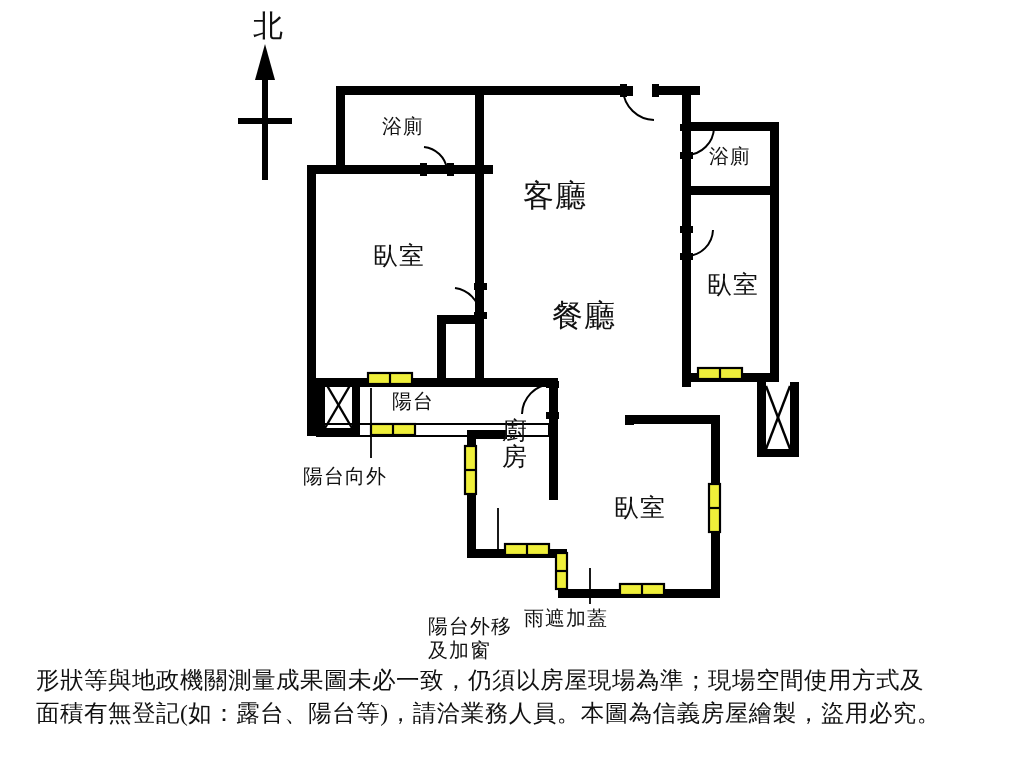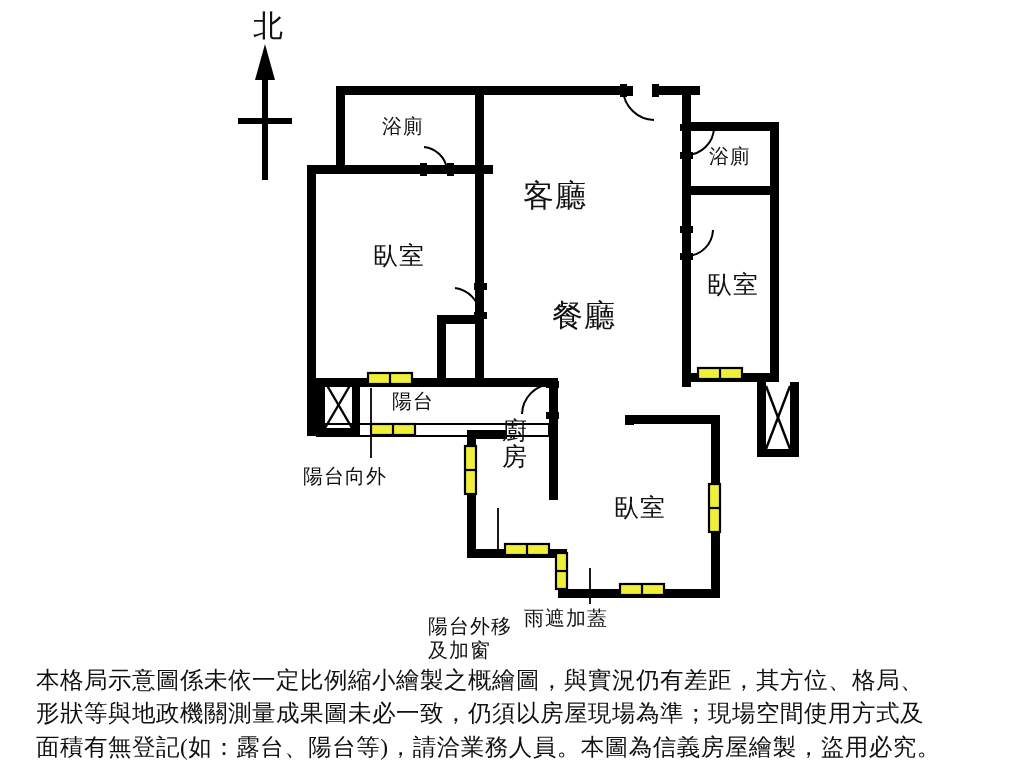--- a/index.html
+++ b/index.html
@@ -241,18 +241,17 @@
   <div class="lbl anno" style="left:428px;top:588px;margin-top:26px;">
     <div>陽台外移</div>
     <div style="text-align:left;">及加窗</div>
   </div>
 
   <div class="lbl anno" style="left:524px;top:608px;font-family:Liberation Mono, monospace;">
     <div>雨遮加蓋</div>
   </div>
 
   <div id="disclaimer">
-    <div>本格局示意圖係未依一定比例縮小繪製之概繪圖，與實況仍有差距，其方位、格局、</div>
     <div>形狀等與地政機關測量成果圖未必一致，仍須以房屋現場為準；現場空間使用方式及</div>
     <div>面積有無登記(如：露台、陽台等)，請洽業務人員。本圖為信義房屋繪製，盜用必究。</div>
   </div>
 
 </div>
 
 </body></html>

